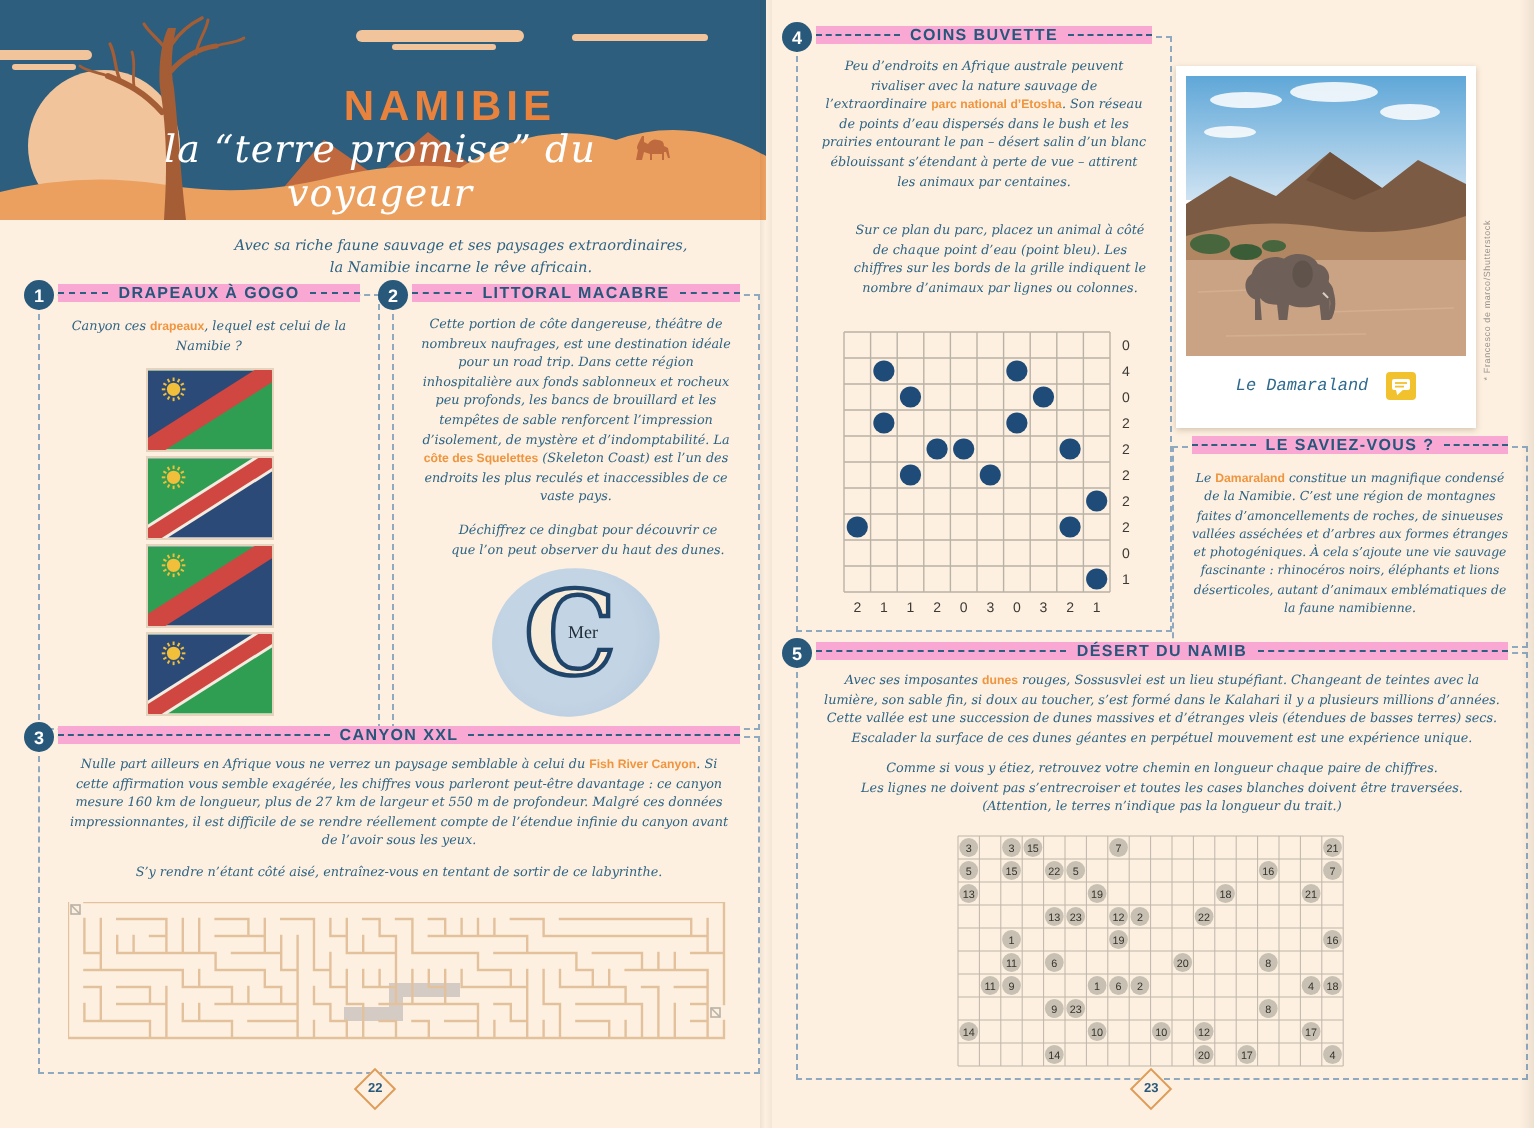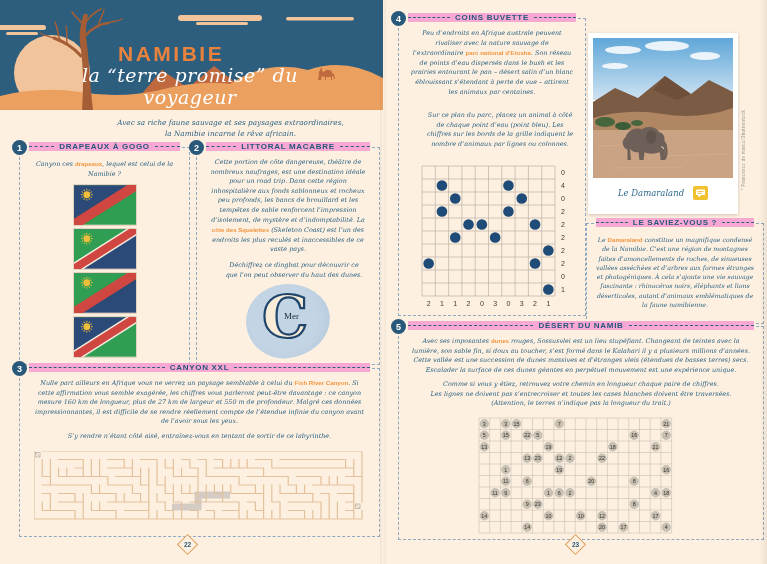--- a/index.html
+++ b/index.html
@@ -1,20 +1,20 @@
 <!DOCTYPE html>
 <html><head>
 <meta charset="utf-8">
 <style>
   html,body{margin:0;padding:0;background:#e8e0d4;}
   .spread{position:relative;width:767px;height:564px;background:#fdf0e0;overflow:hidden;
           font-family:"DejaVu Serif",serif;}
   
   .banner{position:absolute;left:0;top:0;width:383px;height:110px;}
-  .banner-title{position:absolute;left:118px;top:42px;width:160px;text-align:left;
+  .banner-title{position:absolute;left:118px;top:42px;width:160px;text-align:right;
     font-family:"Liberation Sans",sans-serif;font-weight:bold;font-size:21px;letter-spacing:2.5px;
     color:#e8823d;}
   .banner-sub{position:absolute;left:40px;top:64px;width:300px;text-align:center;
     font-style:italic;font-size:19px;color:#ffffff;letter-spacing:0.5px;}
   .intro{position:absolute;left:0;top:117px;width:383px;text-align:center;
     font-style:italic;font-size:7.3px;line-height:1.55;color:#2d6384;padding-left:39px;}
   
   .box{position:absolute;border:1px dashed #8ea9c0;}
   .badge{position:absolute;left:-8px;top:-8px;width:15px;height:15px;border-radius:50%;
     background:#29597a;color:#fff;display:flex;align-items:center;justify-content:center;
@@ -41,21 +41,21 @@
   .big-c{position:absolute;left:50%;top:2px;margin-left:-26px;
     font-family:"DejaVu Serif",serif;font-weight:bold;font-size:58px;line-height:1.1;
     color:#f8ecd9;-webkit-text-stroke:2.2px #20456b;}
   .mer{position:absolute;left:50%;top:27px;margin-left:-4px;
     font-family:Liberation Serif, serif;font-size:9px;color:#1f2a33;}
   
   .photo-card{position:absolute;left:588px;top:33px;width:150px;height:181px;background:#ffffff;
     box-shadow:0 1px 3px rgba(90,60,30,.25);}
   .photo-img{position:absolute;left:5px;top:5px;width:140px;height:140px;}
   .caption-row{position:absolute;left:0;top:153px;width:100%;display:flex;align-items:center;
-    justify-content:center;gap:9px;}
+    justify-content:center;gap:9px;font-family:Liberation Mono, monospace;}
   .caption{font-style:italic;font-size:8.5px;color:#2f6a8e;}
   .credit{position:absolute;left:741px;top:110px;writing-mode:vertical-rl;transform:rotate(180deg);
     font-family:"Liberation Sans",sans-serif;font-size:4.5px;color:#9a948c;letter-spacing:.3px;}
   
   .pagenum{position:absolute;width:13px;height:13px;border:1px solid #df9c58;background:#fdf0e0;
     transform:rotate(45deg);display:flex;align-items:center;justify-content:center;z-index:4;}
   .pagenum span{transform:rotate(-45deg);font-family:"Liberation Sans",sans-serif;
     font-weight:bold;font-size:6.5px;color:#29597a;}
   .gutter{position:absolute;left:380px;top:0;width:6px;height:564px;
     background:linear-gradient(90deg,rgba(60,40,20,.07),rgba(60,40,20,0) 45%,rgba(60,40,20,.05));}

